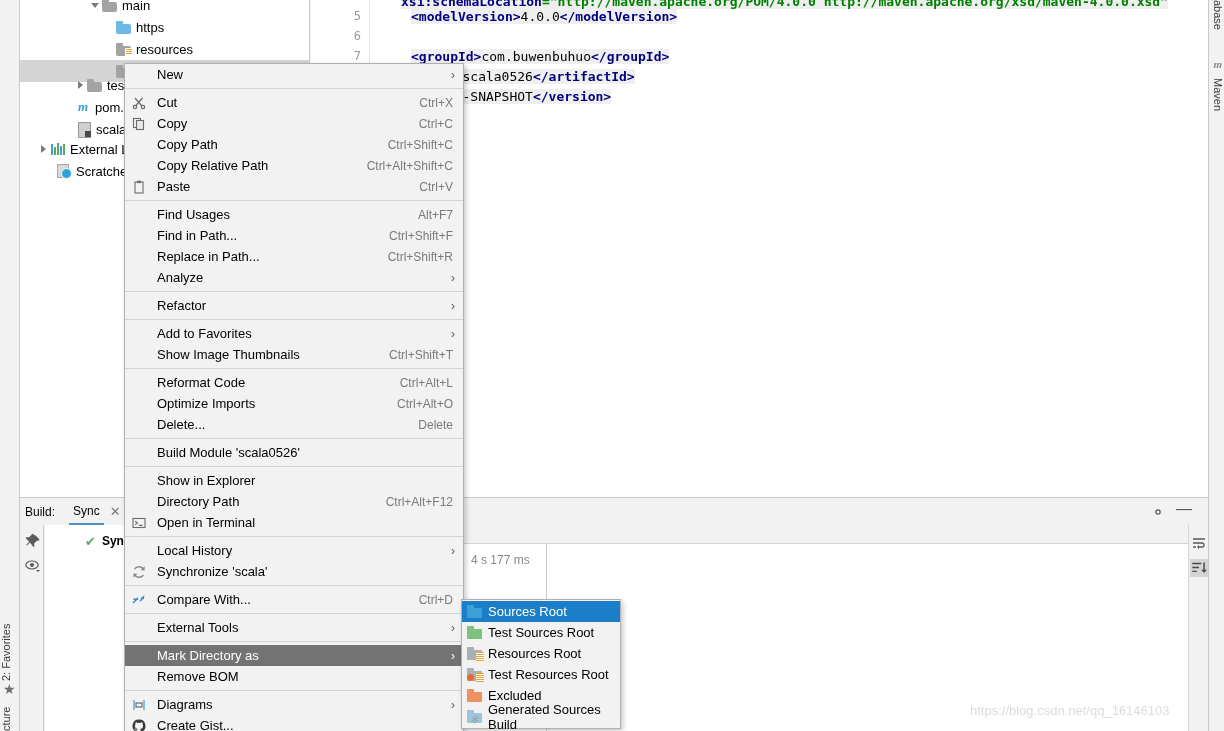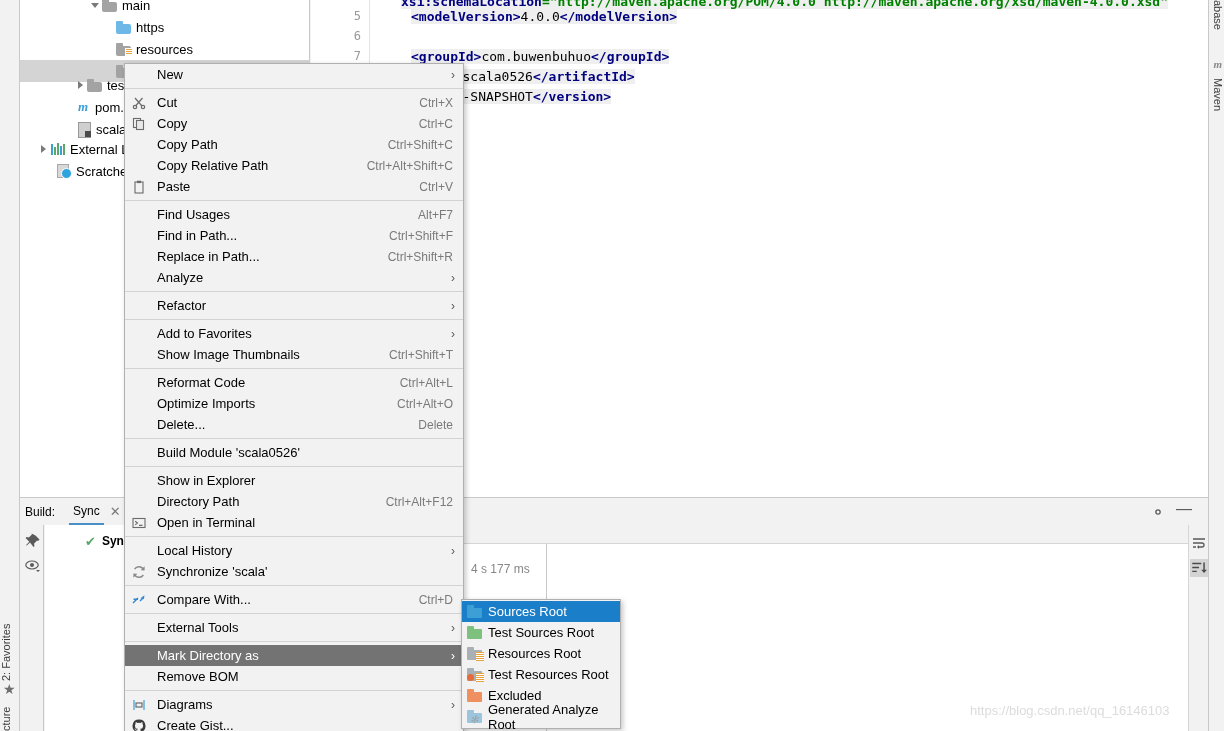--- a/index.html
+++ b/index.html
@@ -193,21 +193,21 @@
     background: #ffffff;
   }
   .detail-head {
     position:absolute; left:0; top:0; width:728px; height:19px; background:#f2f2f2;
     border-bottom:1px solid #d6d6d6;
   }
   .time-col {
     position:absolute; left:0; top:19px; width:86px; height:188px;
     border-right:1px solid #c9c9c9;
   }
-  .time-txt { position:absolute; left:10px; top:18px; font-size:12px; color:#878787; }
+  .time-txt { position:absolute; left:10px; top:9px; font-size:12px; color:#878787; }
   .build-right-rail {
     position:absolute; right:0; top:27px; width:20px; height:207px; background:#f2f2f2;
     border-left:1px solid #d6d6d6;
   }
 
   
   .ctx {
     position: absolute; left: 124px; top: 63px; width: 340px;
     background: #f2f2f2; border: 1px solid #b0b0b0;
     box-shadow: 2px 2px 5px rgba(0,0,0,0.22);
@@ -693,17 +693,17 @@
           <i class="sf-tab" style="background:#ef9061;"></i>
       </span>
       <span>Excluded</span>
     </div>
     <div class="smi">
       <span class="sico">
         <i class="sf" style="background:#9cc4dc;"></i>
           <i class="sf-tab" style="background:#9cc4dc;"></i>
           <i class="sgear">✻</i>
       </span>
-      <span>Generated Analyze Root</span>
+      <span>Generated Sources Build</span>
     </div>
   </div>
 
 </div>
 
 </body></html>

